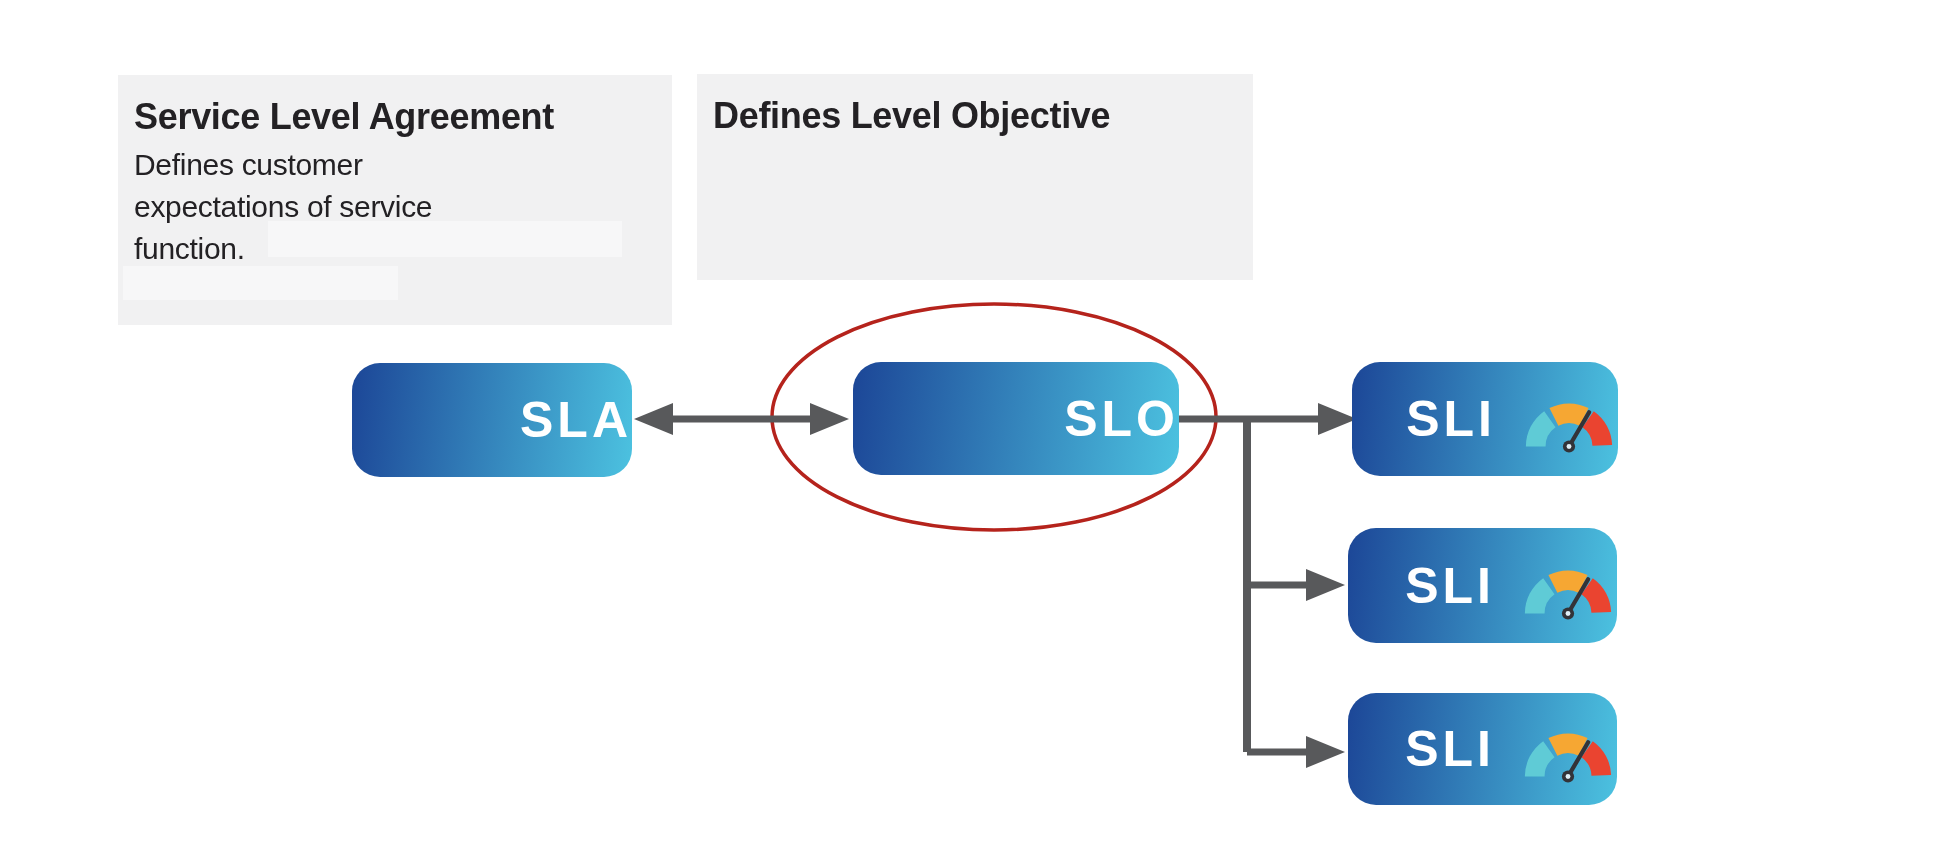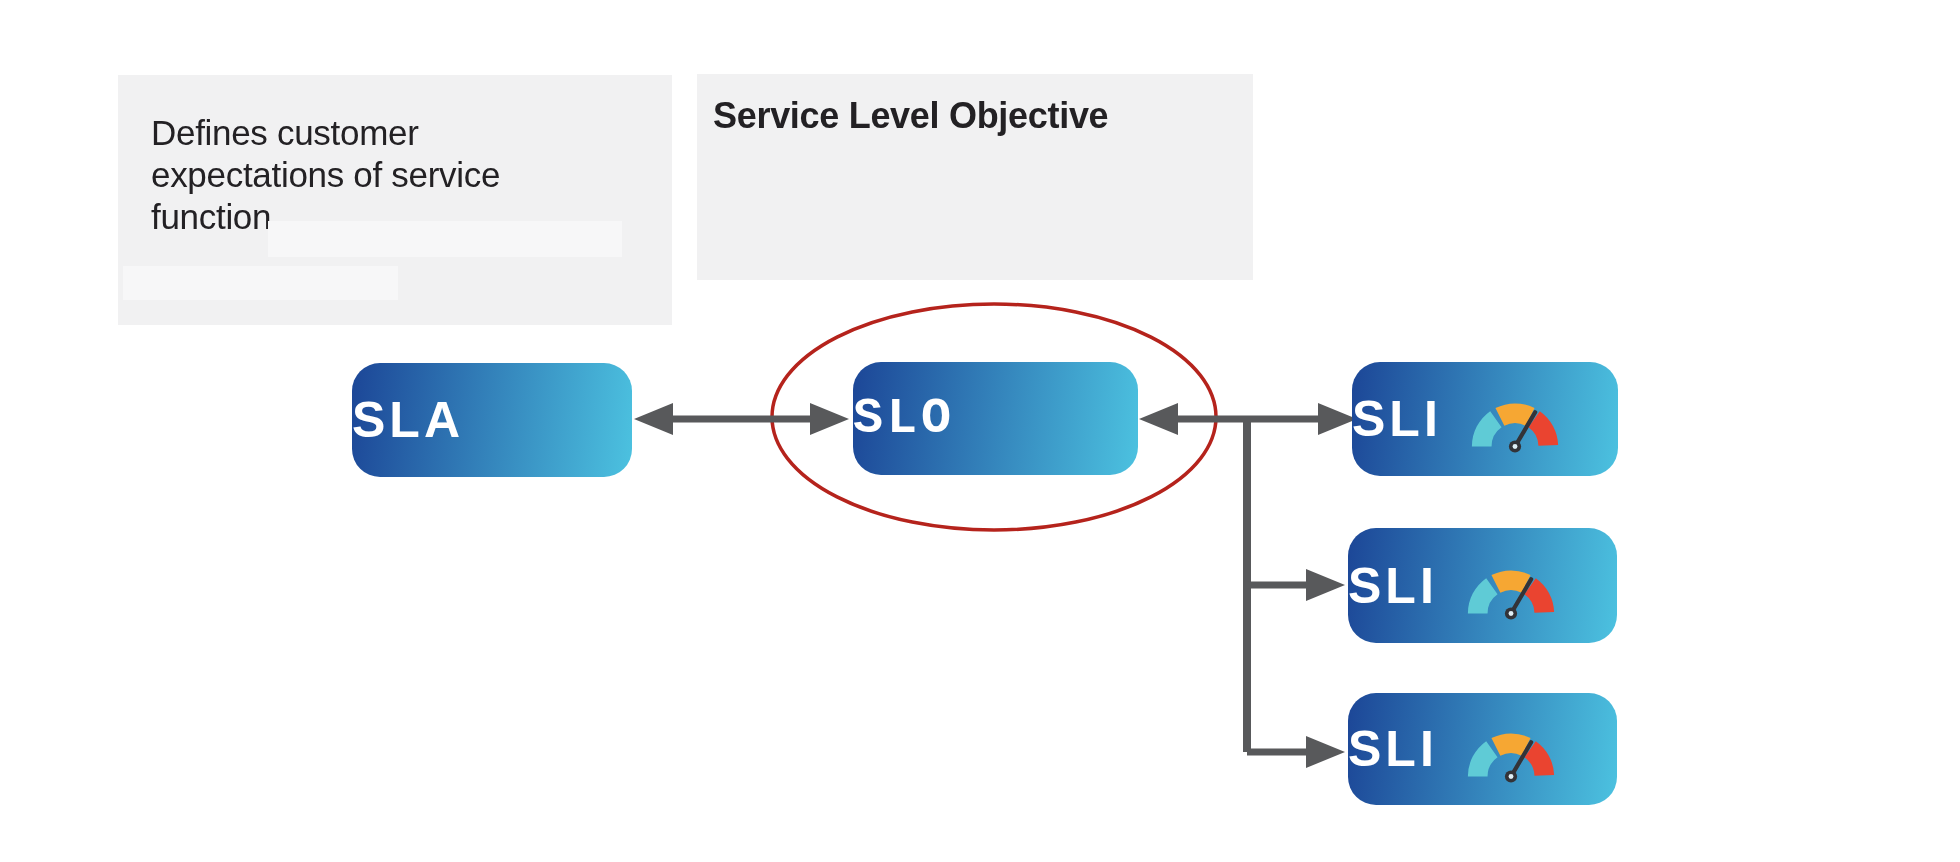--- a/index.html
+++ b/index.html
@@ -34,22 +34,22 @@
   }
   .panel h2{
     margin:0 0 5px 0;
     font-size:36px;
     line-height:44px;
     font-weight:bold;
     color:var(--text);
     letter-spacing:-0.3px;
   }
   .panel p{
-    margin:17px;
-    font-size:35px;
+    margin:0;
+    font-size:30px;
     line-height:42px;
     color:var(--text);
     white-space:pre-line;
     letter-spacing:-0.3px;
   }
   .redact{
     position:absolute;
     background:var(--redacted);
   }
   
@@ -64,21 +64,21 @@
   .head{fill:var(--arrow);stroke:none;}
   .highlight-ellipse{fill:none;stroke:var(--highlight-red);stroke-width:3.5;}
   
   .node{
     position:absolute;
     z-index:2;
     background:linear-gradient(97deg, var(--node-grad-start) 0%, var(--node-grad-end) 100%);
     border-radius:28px;
     display:flex;
     align-items:center;
-    justify-content:flex-start;
+    justify-content:flex-end;
     gap:24px;
   }
   .node-label{
     color:var(--label-white);
     font-weight:bold;
     font-size:50px;
     letter-spacing:4px;
   }
   .gauge-svg{
     width:98px;height:60px;
@@ -102,29 +102,30 @@
       <path class="seg-low" d="M16.5 56 A35.5 35.5 0 0 1 31.6 26.9"></path>
       <path class="seg-mid" d="M35.9 24.4 A35.5 35.5 0 0 1 68.1 24.4"></path>
       <path class="seg-high" d="M72.4 26.9 A35.5 35.5 0 0 1 87.5 54.8"></path>
       <line class="needle" x1="52" y1="56" x2="73.5" y2="19.5"></line>
       <circle class="hub" cx="52" cy="56" r="6.5"></circle>
       <circle class="hub-center" cx="52" cy="56" r="2.6"></circle>
     </symbol>
   </svg>
 
   <section class="panel" style="left:118px;top:75px;width:554px;height:250px;">
+    <h2>Service Level Agreement</h2>
     <p>Defines customer
 expectations of service
 function.</p>
     <div class="redact" style="left:150px;top:146px;width:354px;height:36px;"></div>
     <div class="redact" style="left:5px;top:191px;width:275px;height:34px;"></div>
   </section>
 
   <section class="panel" style="left:697px;top:74px;width:556px;height:206px;">
-    <h2>Service Level Objective</h2>
+    <h2>Defines Level Objective</h2>
   </section>
 
 
   <svg class="connectors" viewBox="0 0 1960 862">
     <ellipse class="highlight-ellipse" cx="994" cy="417" rx="222" ry="113"></ellipse>
 
     <g>
       <line class="shaft" x1="668" y1="419" x2="816" y2="419"></line>
       <polygon class="head" points="634,419 673,403 673,435"></polygon>
       <polygon class="head" points="849,419 810,403 810,435"></polygon>
@@ -139,21 +140,21 @@
       <polygon class="head" points="1345,585 1306,569 1306,601"></polygon>
       <line class="shaft" x1="1247" y1="752" x2="1312" y2="752"></line>
       <polygon class="head" points="1345,752 1306,736 1306,768"></polygon>
     </g>
   </svg>
 
   <div class="node" style="left:352px;top:363px;width:280px;height:114px;">
     <span class="node-label">SLA</span>
   </div>
 
-  <div class="node" style="left:853px;top:362px;width:285px;height:113px;font-family:Liberation Mono, monospace;">
+  <div class="node" style="left:853px;top:362px;width:326px;height:113px;">
     <span class="node-label">SLO</span>
   </div>
 
   <div class="node" style="left:1352px;top:362px;width:266px;height:114px;">
     <span class="node-label">SLI</span>
     <svg class="gauge-svg" viewBox="0 0 104 64">
         <use href="#gauge"></use>
       </svg>
   </div>
 

